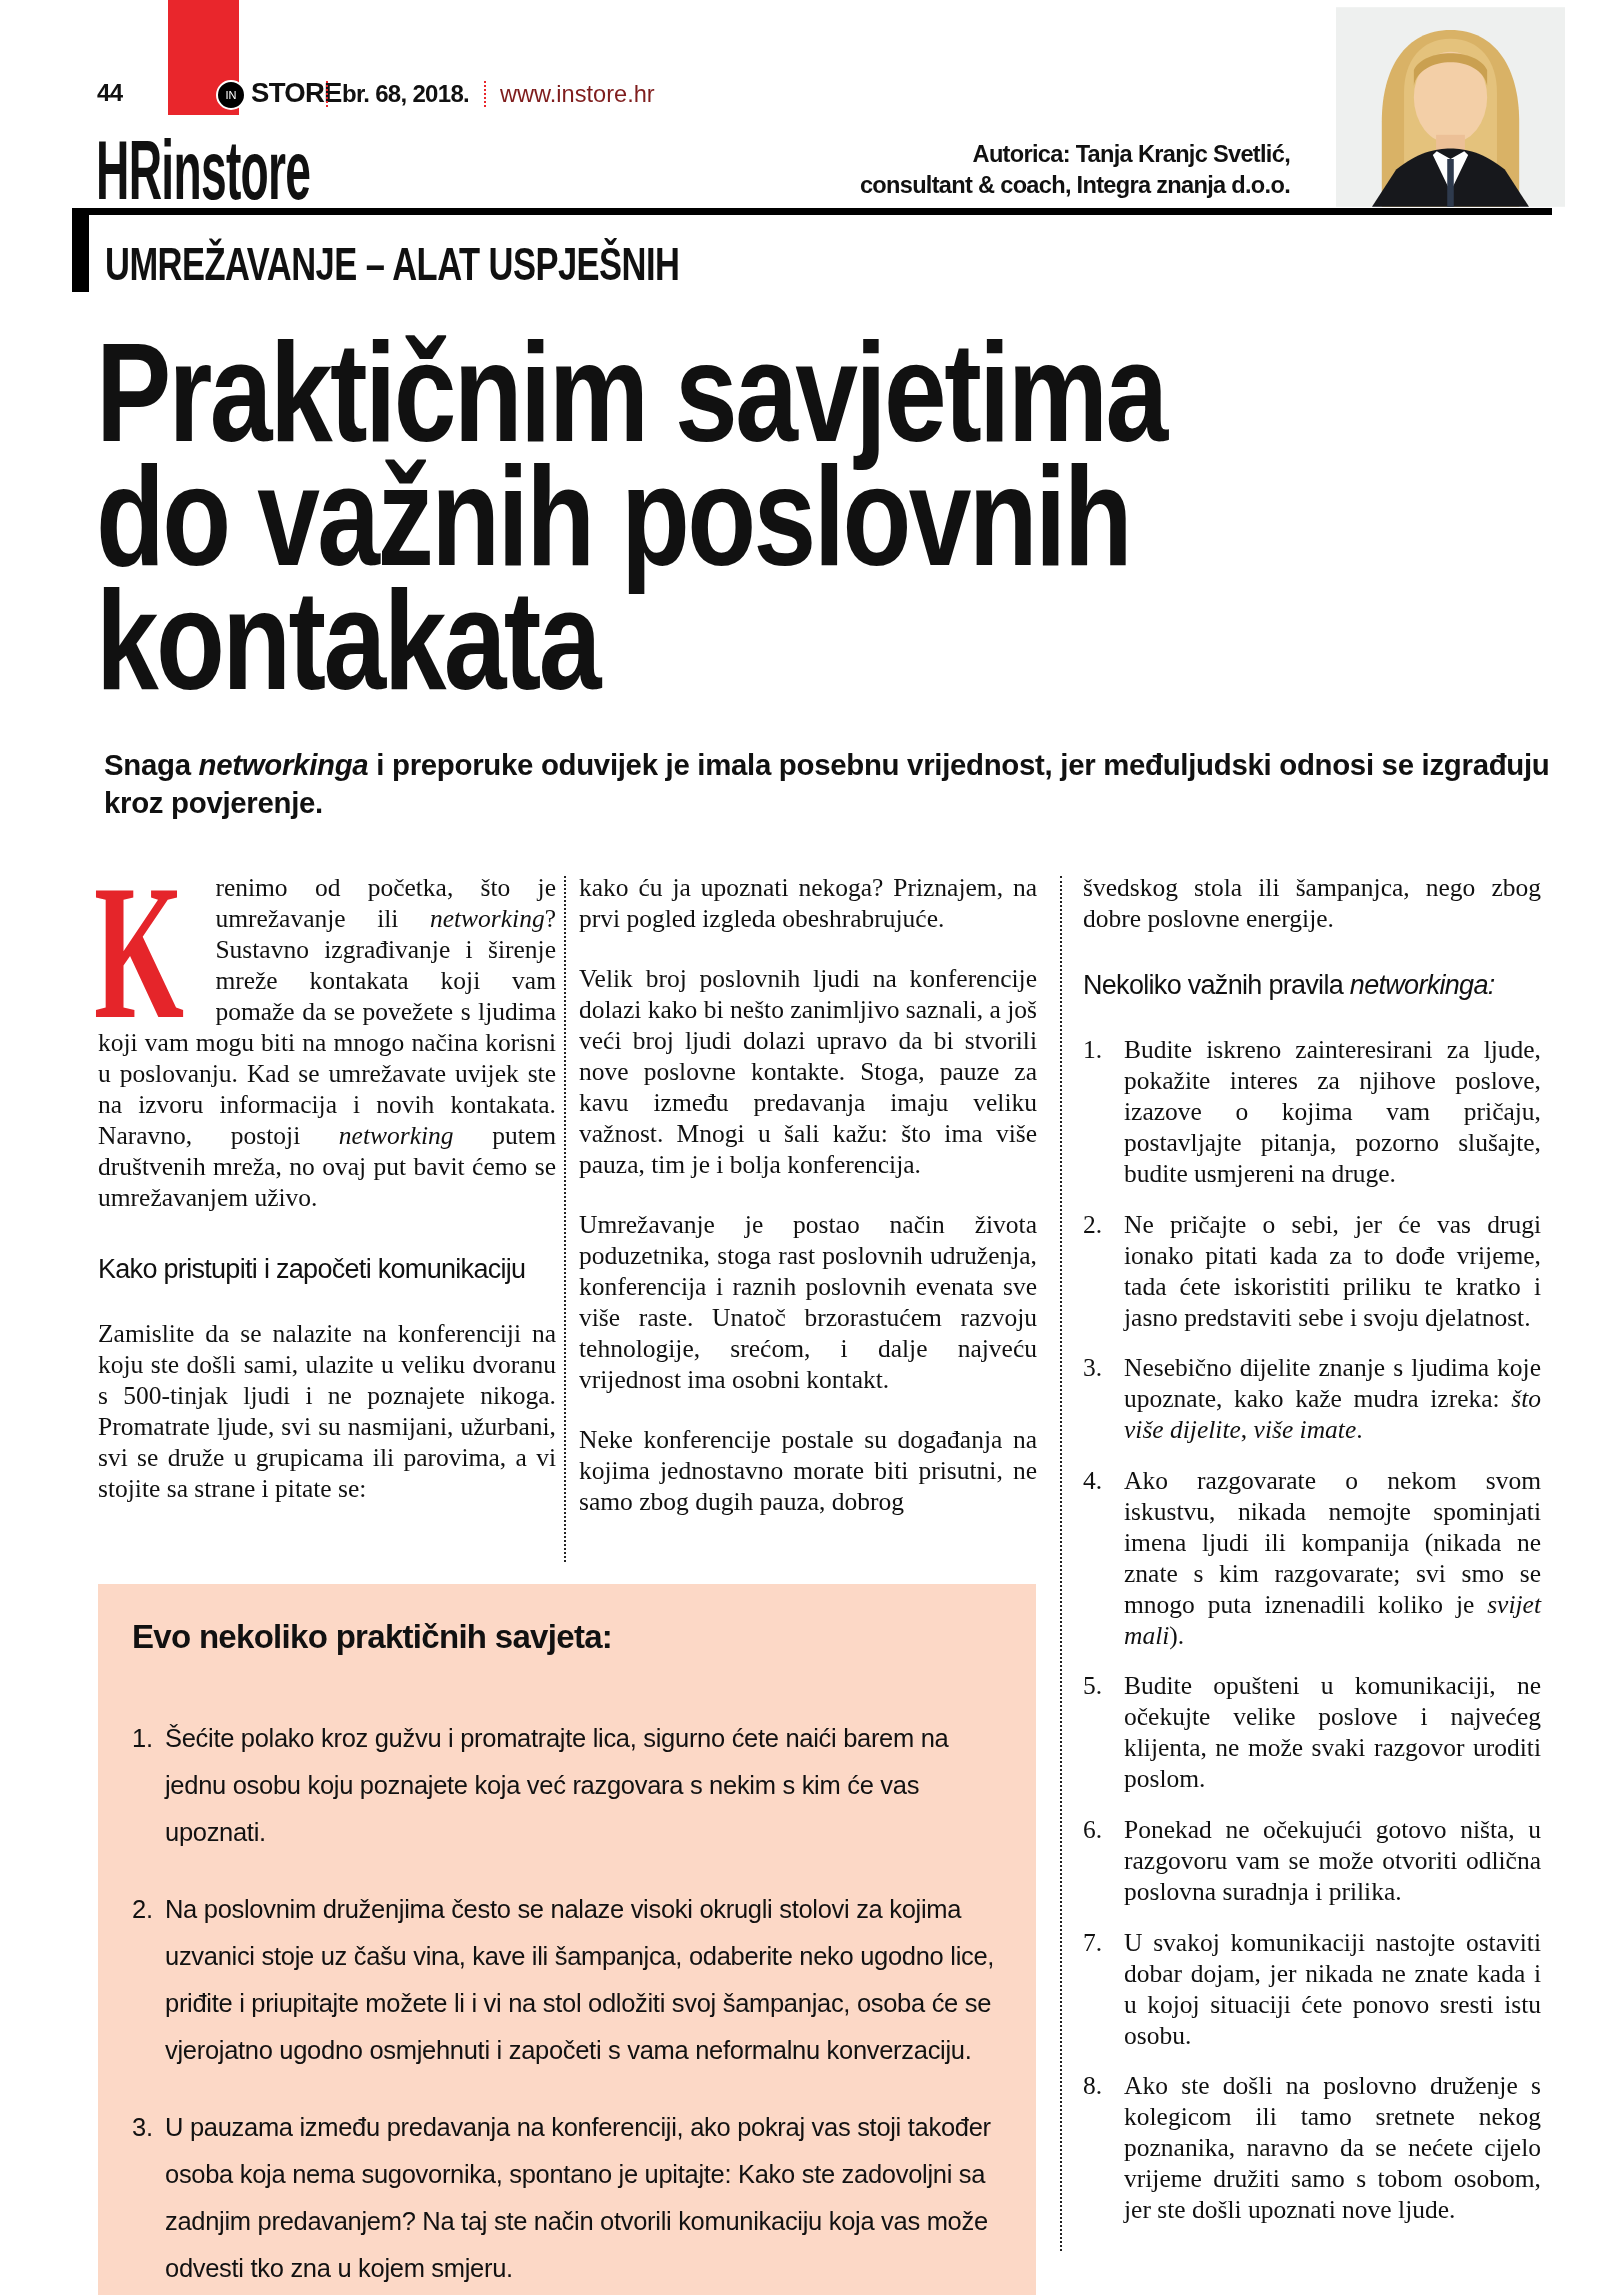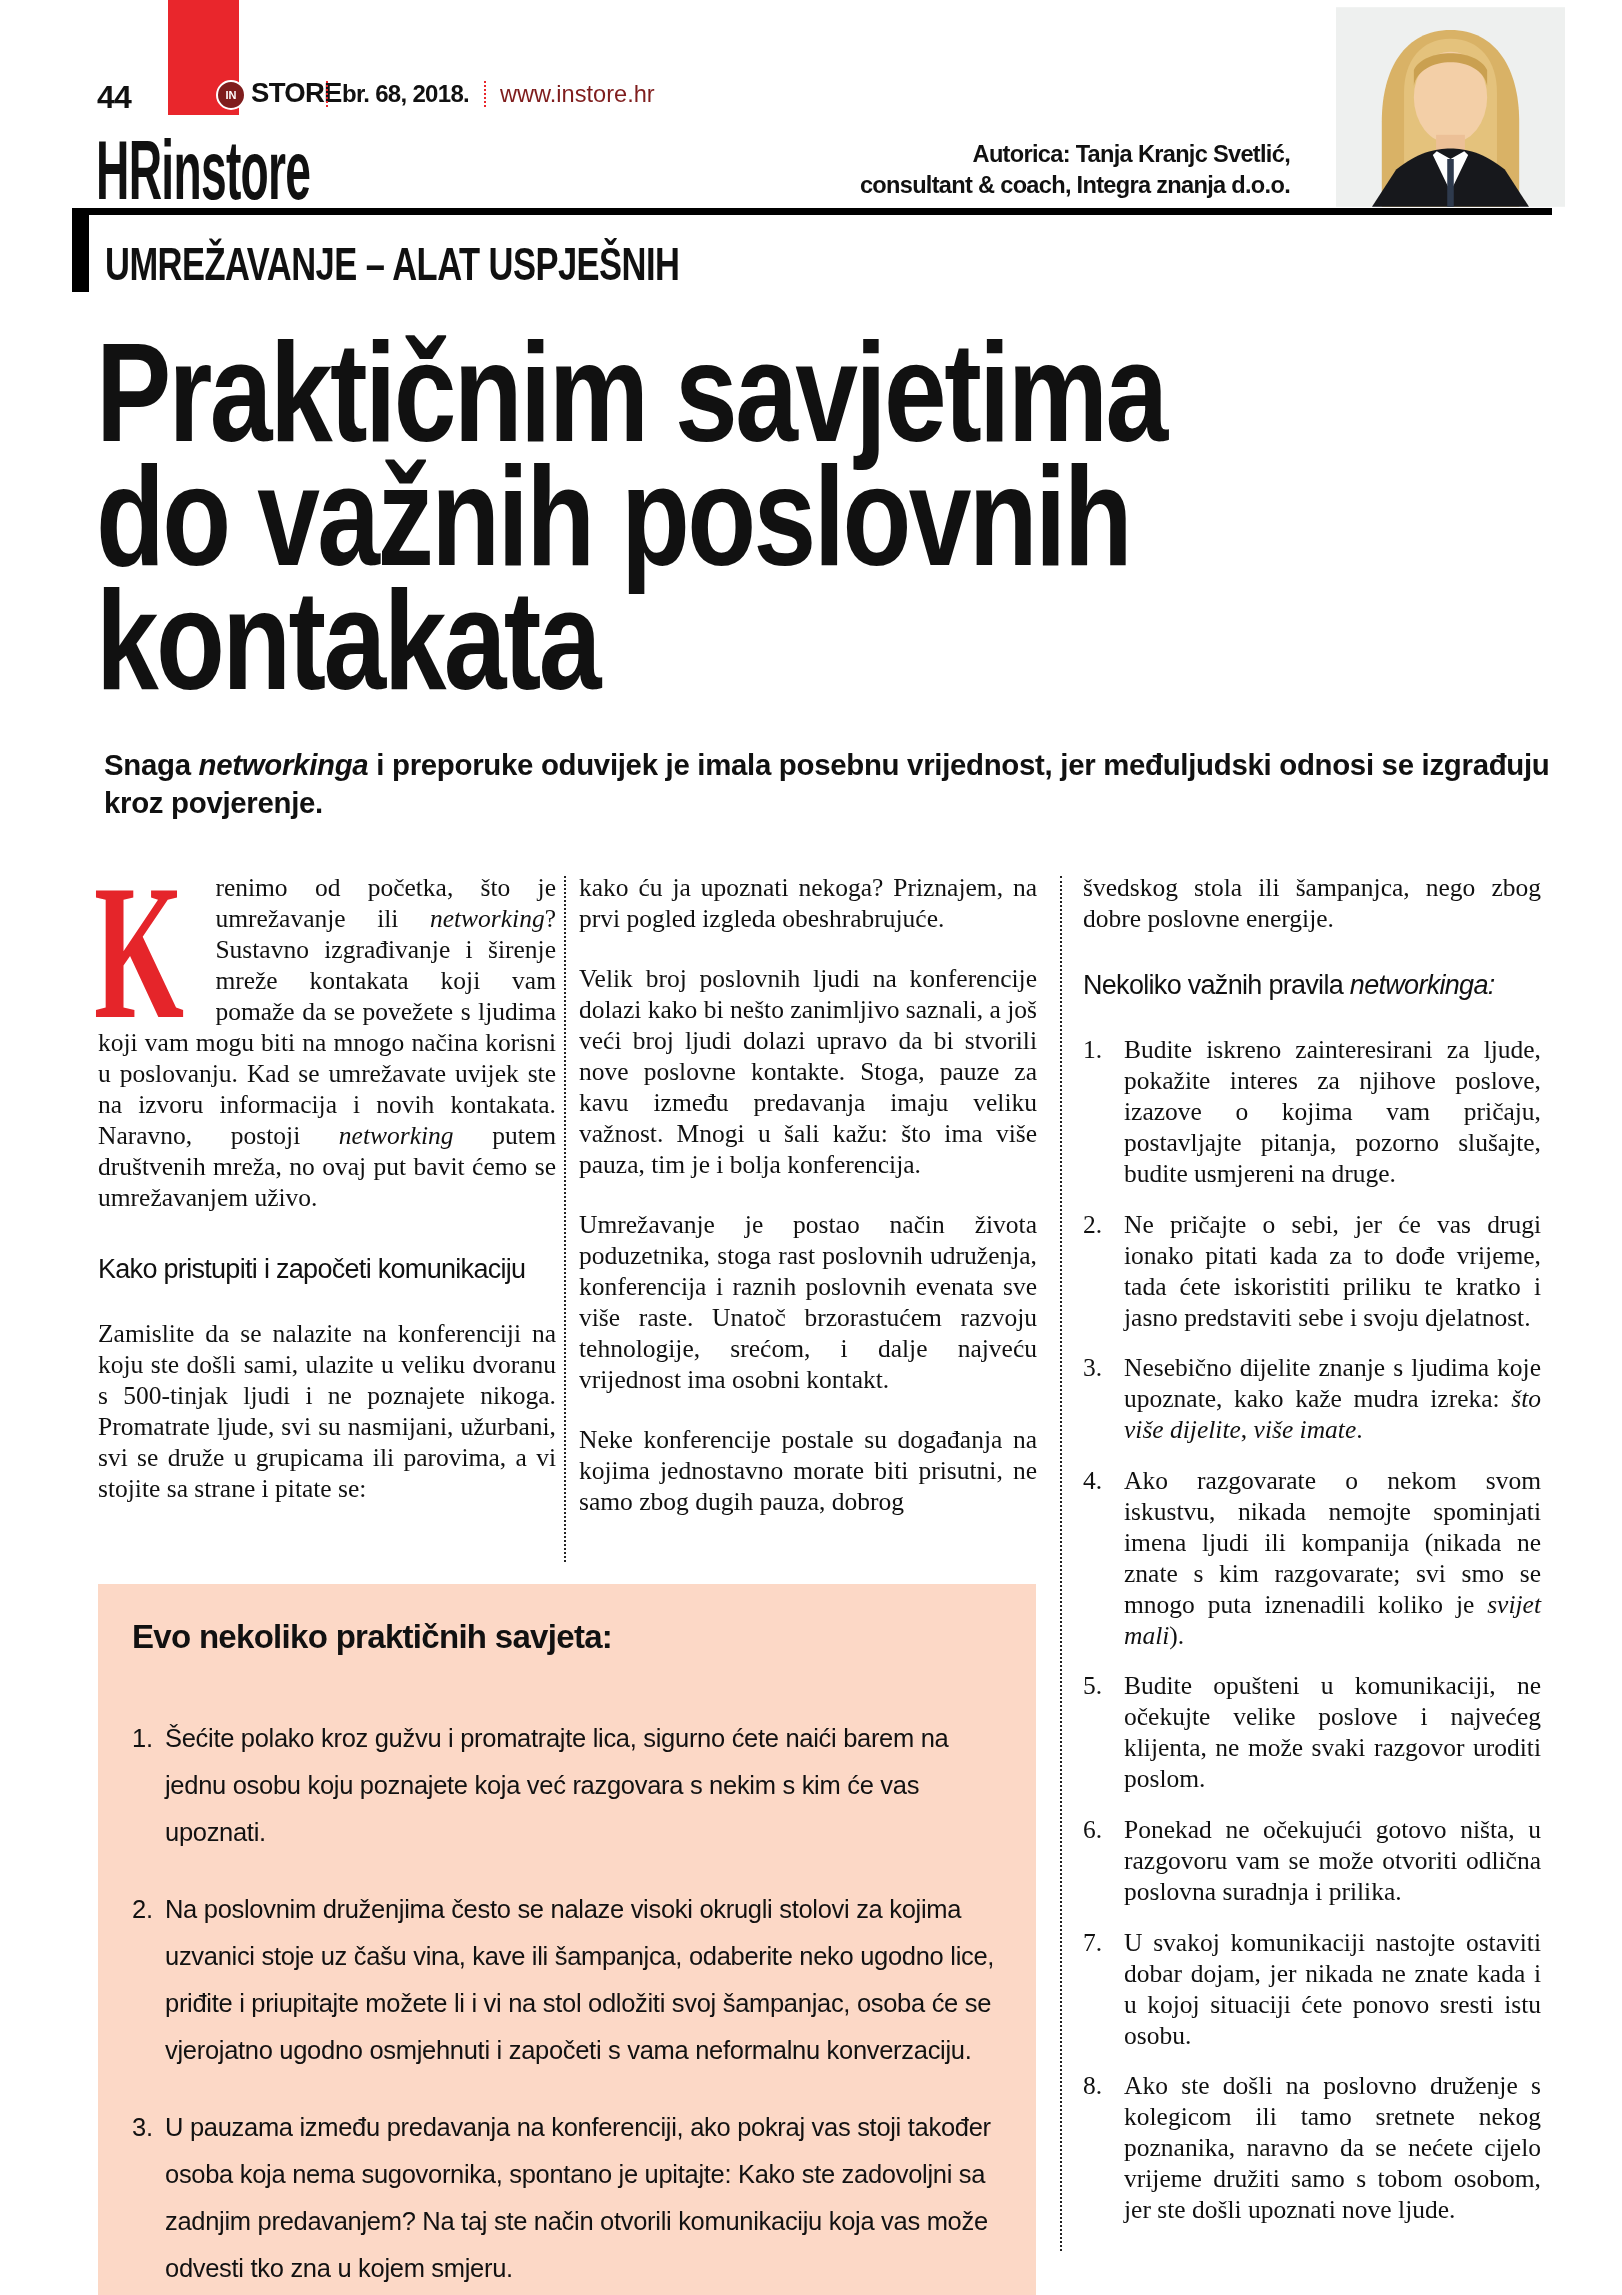--- a/index.html
+++ b/index.html
@@ -5,25 +5,25 @@
   html,body { margin:0; padding:0; background:#888; }
   #page {
     position:relative; width:1623px; height:2295px; background:#ffffff;
     font-family:"Liberation Serif", serif; color:#111; overflow:hidden;
   }
   .abs { position:absolute; }
   .sans { font-family:"Liberation Sans", sans-serif; }
   .it { font-style:italic; }
 
   
-  #page-number { left:97px; top:79px; font-size:32px; font-weight:bold; letter-spacing:-0.7px; }
+  #page-number { left:97px; top:79px; font-size:24px; font-weight:bold; letter-spacing:-0.7px; }
   #logo-block { left:168px; top:0; width:71px; height:115px; }
   #logo-circle {
     left:216px; top:80px; width:26px; height:26px; border-radius:50%;
-    background:#7f1d1d; border:2px solid #fff; color:#fff; font-size:11px; font-weight:bold;
+    background:#000000; border:2px solid #fff; color:#fff; font-size:11px; font-weight:normal;
     display:flex; align-items:center; justify-content:center; z-index:3;
   }
   #logo-store { left:251px; top:77px; font-size:27.5px; font-weight:bold; letter-spacing:-0.7px; }
   .masthead-sep { top:81px; width:0; height:26px; border-left:2.6px dotted; }
   #issue-number { left:342px; top:80px; font-size:24px; font-weight:bold; letter-spacing:-0.7px; }
   #website-url { left:500px; top:81px; font-size:23.6px; letter-spacing:0; color:#7f1d1d; }
 
   #magazine-title { left:96px; top:128px; }
   #magazine-title span {
     display:inline-block; font-size:84px; font-weight:bold; line-height:1;

